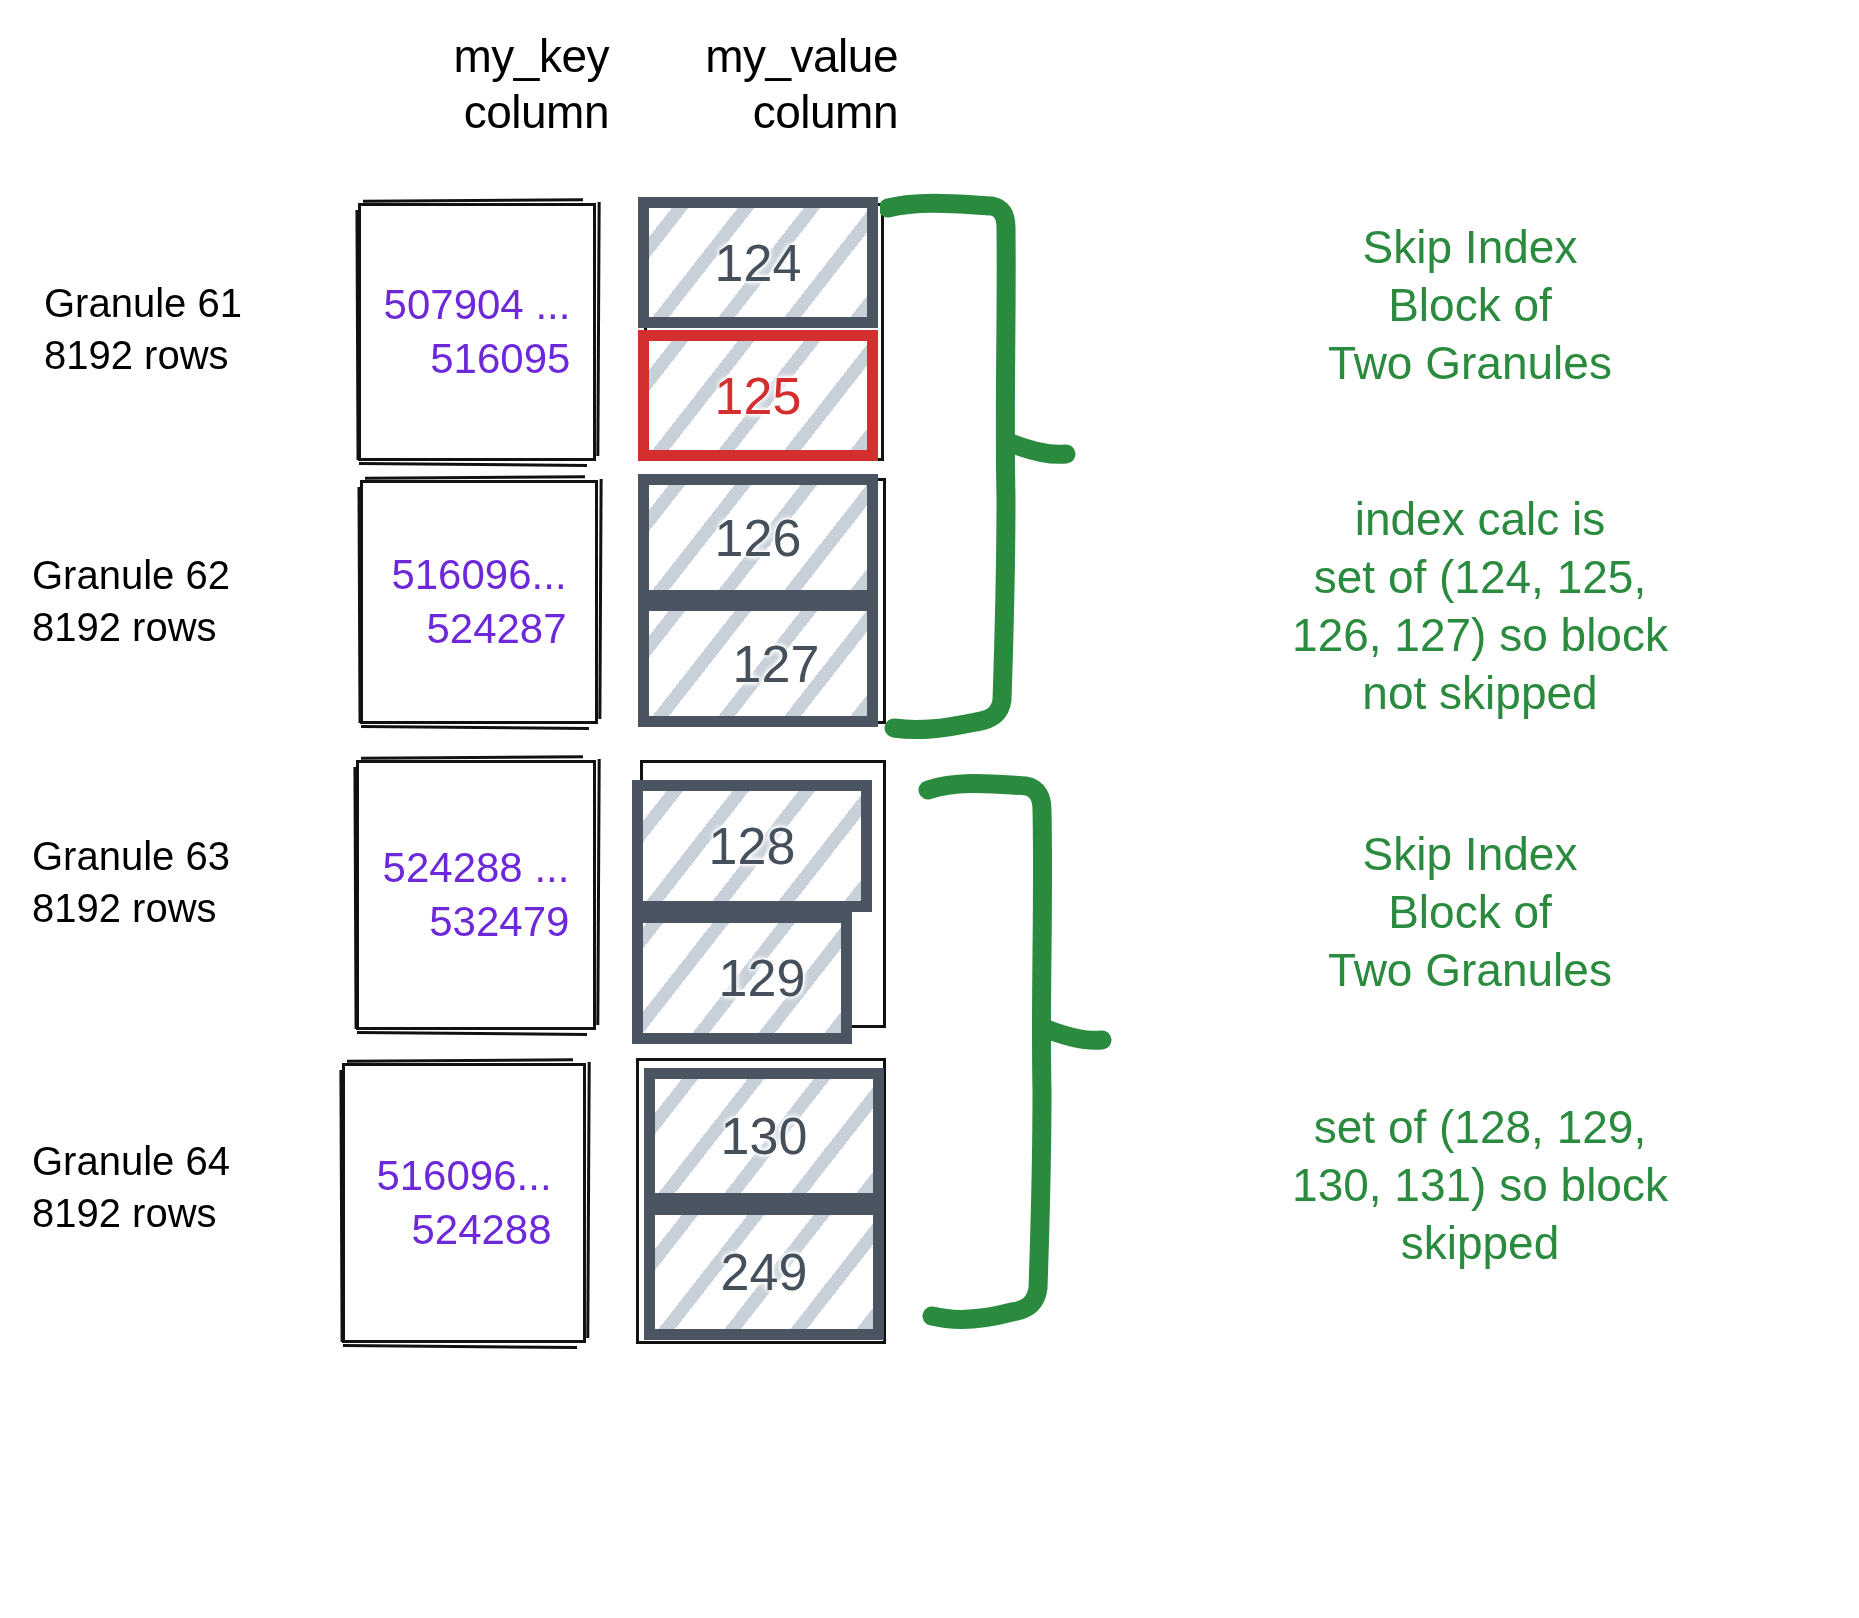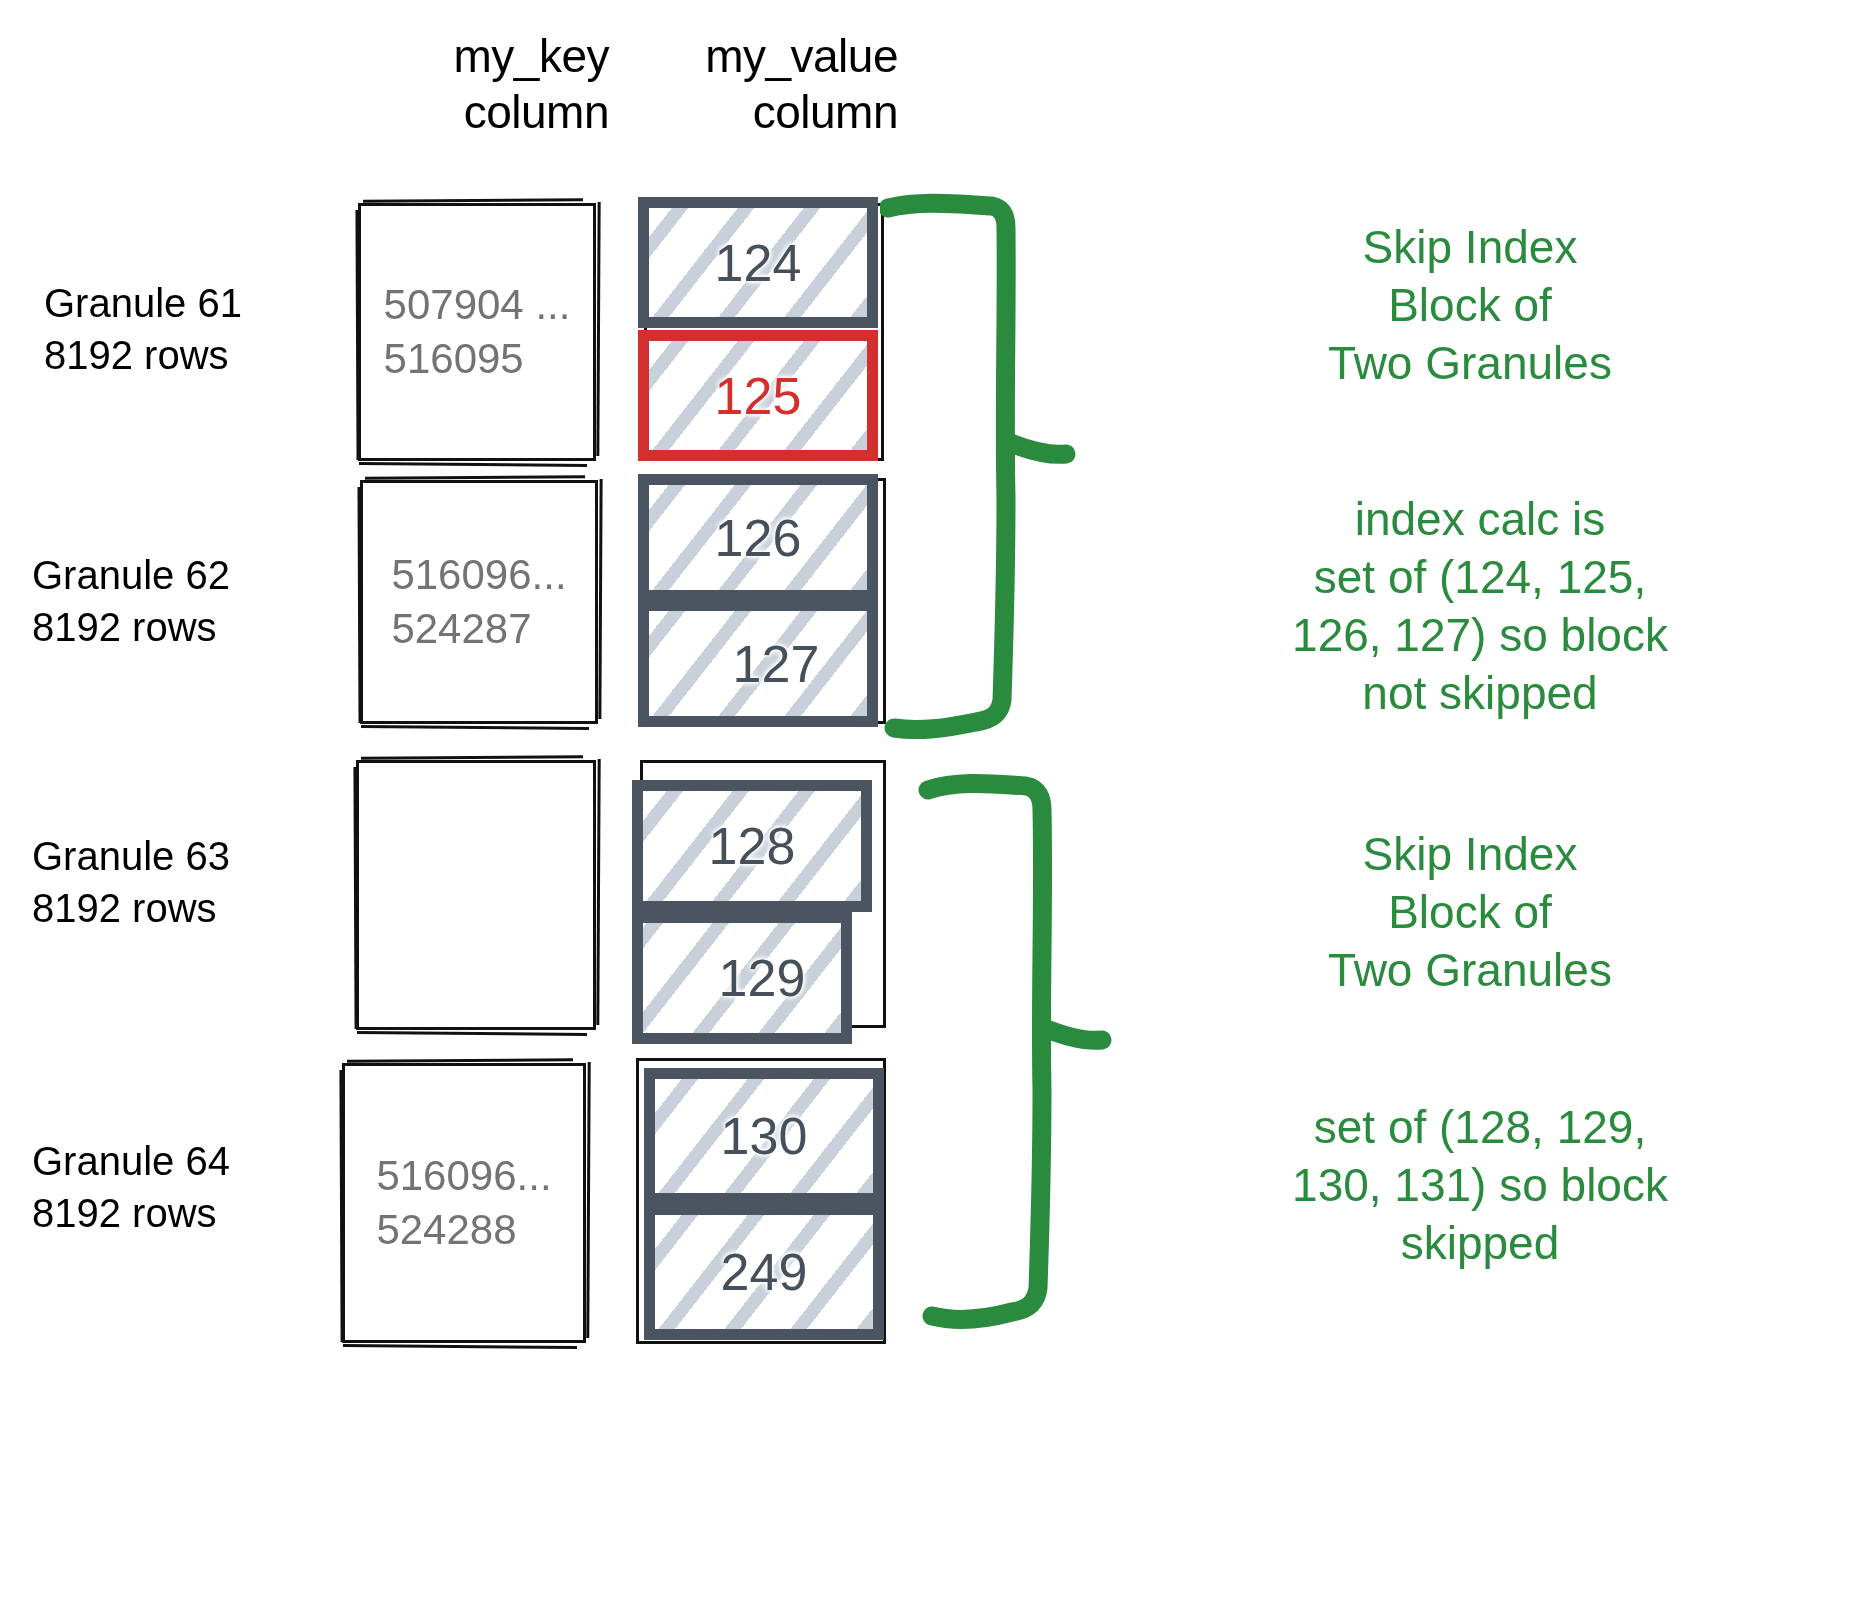--- a/index.html
+++ b/index.html
@@ -37,21 +37,21 @@
   
   .key-box .sk-t{position:absolute;left:2px;right:10px;top:-7px;height:3px;background:#111;
      transform:rotate(-0.35deg);}
   .key-box .sk-b{position:absolute;left:-2px;right:6px;bottom:-8px;height:3px;background:#111;
      transform:rotate(0.45deg);}
   .key-box .sk-r{position:absolute;top:-4px;bottom:2px;right:-7px;width:3px;background:#111;
      transform:rotate(0.3deg);}
   .key-box .sk-l{position:absolute;top:4px;bottom:-2px;left:-5px;width:3px;background:#111;
      transform:rotate(-0.25deg);}
   .key-text{
-    font-size:42px;line-height:54px;color:#737373;text-align:left;
+    font-size:42px;line-height:54px;color:#6d28d9;text-align:right;
     white-space:pre-line;position:relative;z-index:2;
   }
 
   
   .val-box{
     box-sizing:border-box;
     border:11px solid #4a5561;
     background-color:#ffffff;
     background-image:repeating-linear-gradient(
         -52deg,
@@ -130,20 +130,22 @@
 </div>
 
 <div class="abs granule-label" style="left:32px;top:830px;width:300px;">Granule 63
 8192 rows</div>
 
 <div class="abs key-box" style="left:356px;top:760px;width:240px;height:270px;">
   <span class="sk-t"></span>
   <span class="sk-b"></span>
   <span class="sk-r"></span>
   <span class="sk-l"></span>
+  <div class="key-text">524288 ...
+532479</div>
 </div>
 
 <div class="abs val-outline" style="left:640px;top:760px;width:246px;height:268px;"></div>
 <div class="abs val-box" style="left:632px;top:780px;width:240px;height:132px;">
   <span class="val-text">128</span>
 </div>
 <div class="abs val-box" style="left:632px;top:912px;width:220px;height:132px;padding-left:40px;">
   <span class="val-text">129</span>
 </div>
 

